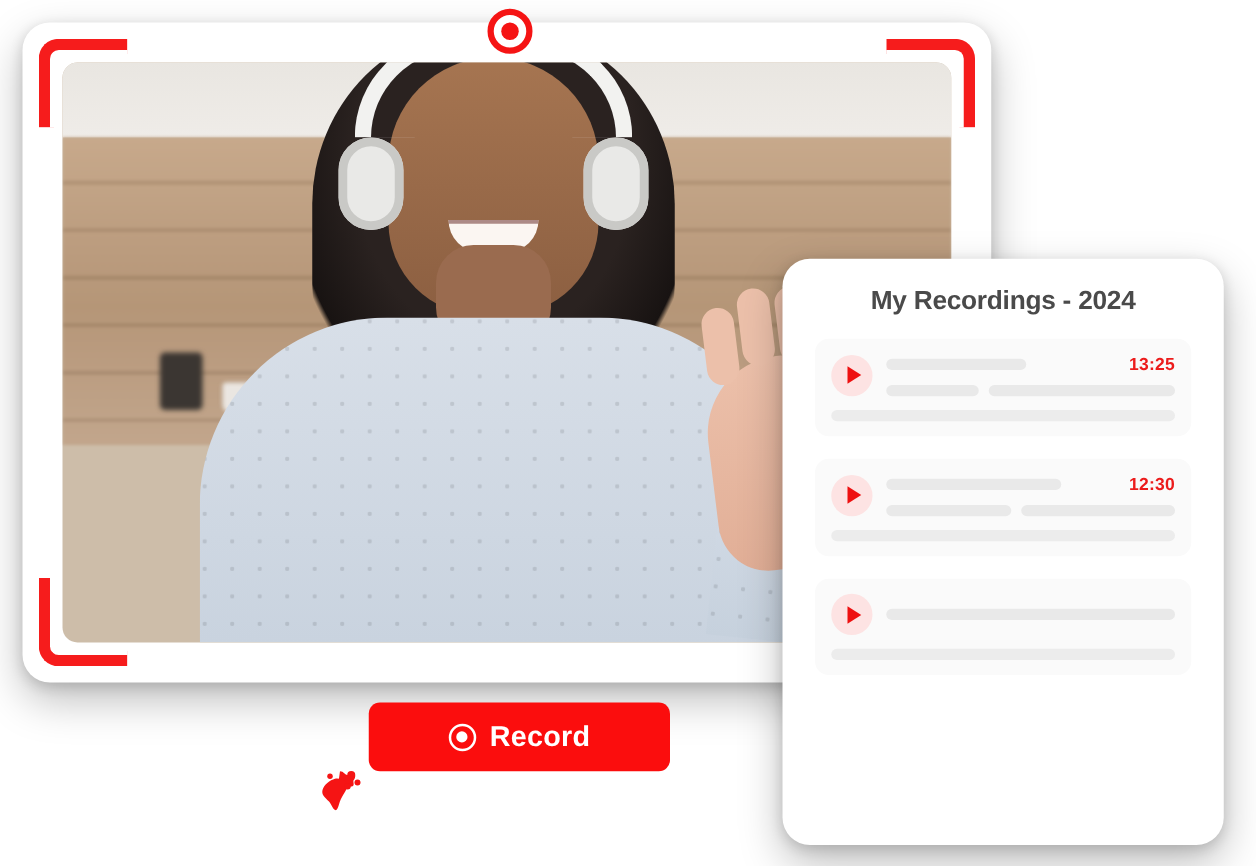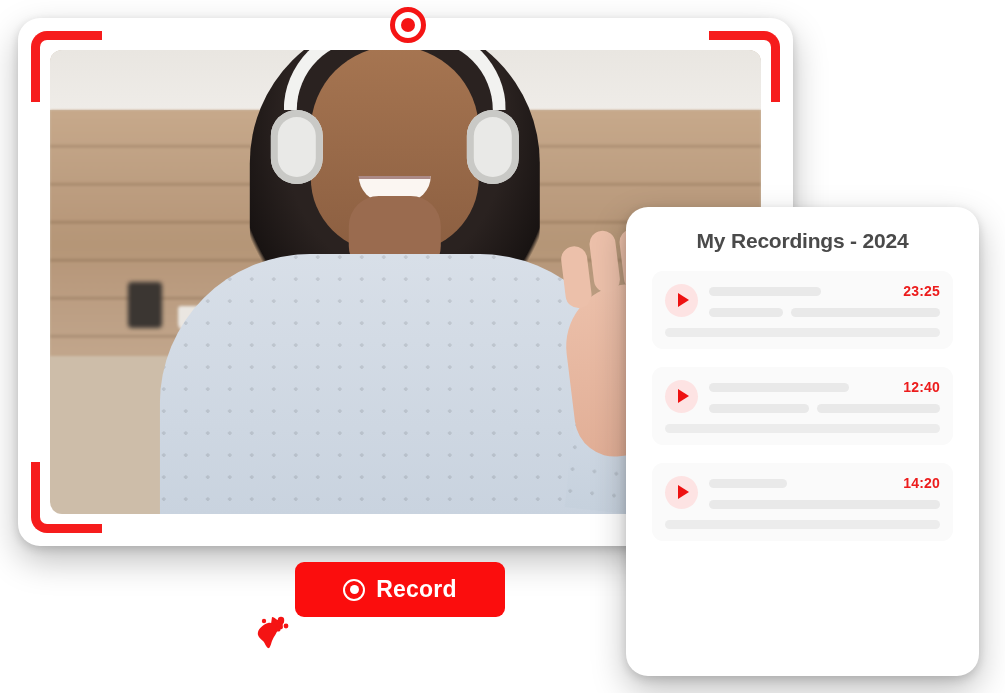--- a/index.html
+++ b/index.html
@@ -254,21 +254,21 @@
     height: 14px;
     border-radius: 50%;
     background: #f51414;
   }
 
   
   .record-btn {
     position: absolute;
     left: 295px;
     top: 562px;
-    width: 210px;
+    width: 241px;
     height: 55px;
     background: #fb0d0d;
     border: none;
     border-radius: 9px;
     color: #ffffff;
     font-size: 23px;
     font-weight: bold;
     font-family: "Liberation Sans", sans-serif;
     display: flex;
     align-items: center;
@@ -474,61 +474,57 @@
     <div class="rec-list">
 
       <div class="rec-item">
         <div class="rec-top">
           <span class="play-badge">
               <span class="tri"></span>
             </span>
           <span class="rec-lines">
             <span class="rec-row1">
               <span class="bar" style="width:112px;"></span>
-              <span class="time">23:25</span>
+              <span class="time">13:25</span>
             </span>
             <span class="rec-row2">
               <span class="bar" style="width:74px;"></span>
               <span class="bar" style="flex:1 1 auto;"></span>
             </span>
           </span>
         </div>
         <div class="rec-bottom"></div>
       </div>
 
       <div class="rec-item">
         <div class="rec-top">
           <span class="play-badge">
               <span class="tri"></span>
             </span>
           <span class="rec-lines">
             <span class="rec-row1">
               <span class="bar" style="width:140px;"></span>
-              <span class="time">12:40</span>
+              <span class="time">12:30</span>
             </span>
             <span class="rec-row2">
               <span class="bar" style="width:100px;"></span>
               <span class="bar" style="flex:1 1 auto;"></span>
             </span>
           </span>
         </div>
         <div class="rec-bottom"></div>
       </div>
 
 
       <div class="rec-item">
         <div class="rec-top">
           <span class="play-badge">
               <span class="tri"></span>
             </span>
           <span class="rec-lines">
-            <span class="rec-row1">
-              <span class="bar" style="width:78px;"></span>
-              <span class="time">14:20</span>
-            </span>
             <span class="rec-row2">
               <span class="bar" style="flex:1 1 auto;"></span>
             </span>
           </span>
         </div>
         <div class="rec-bottom"></div>
       </div>
 
     </div>
   </div>

